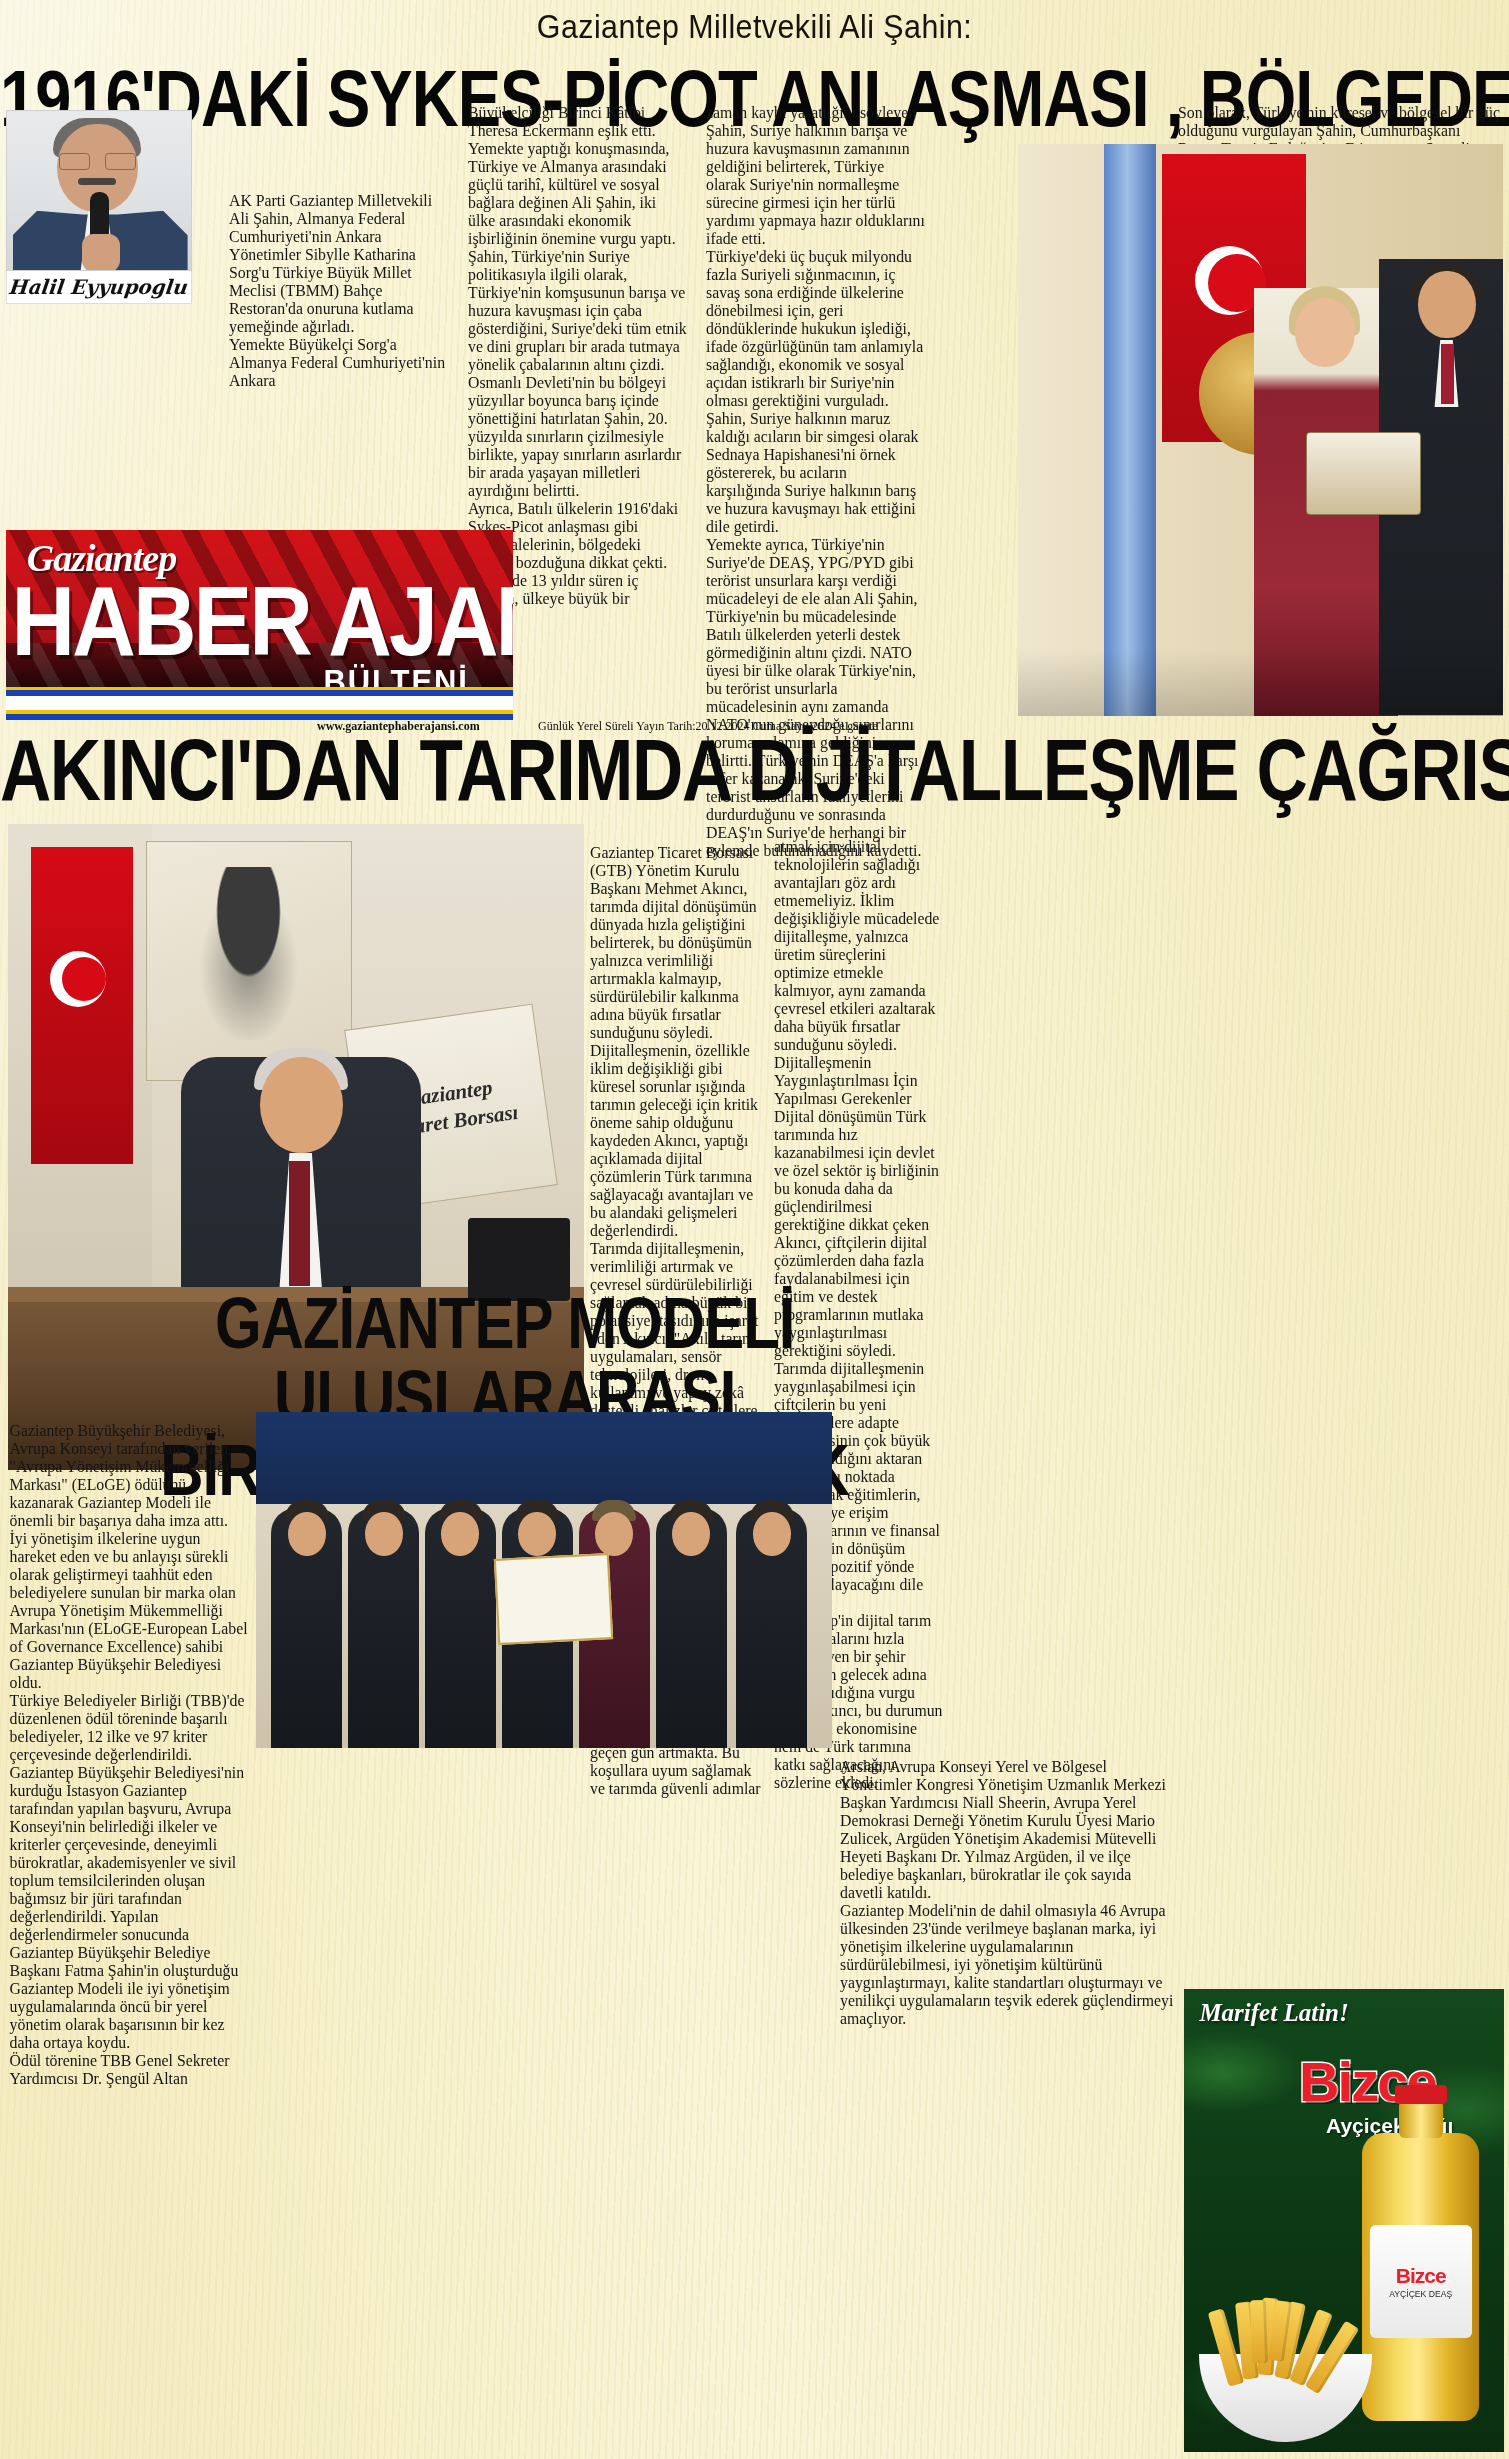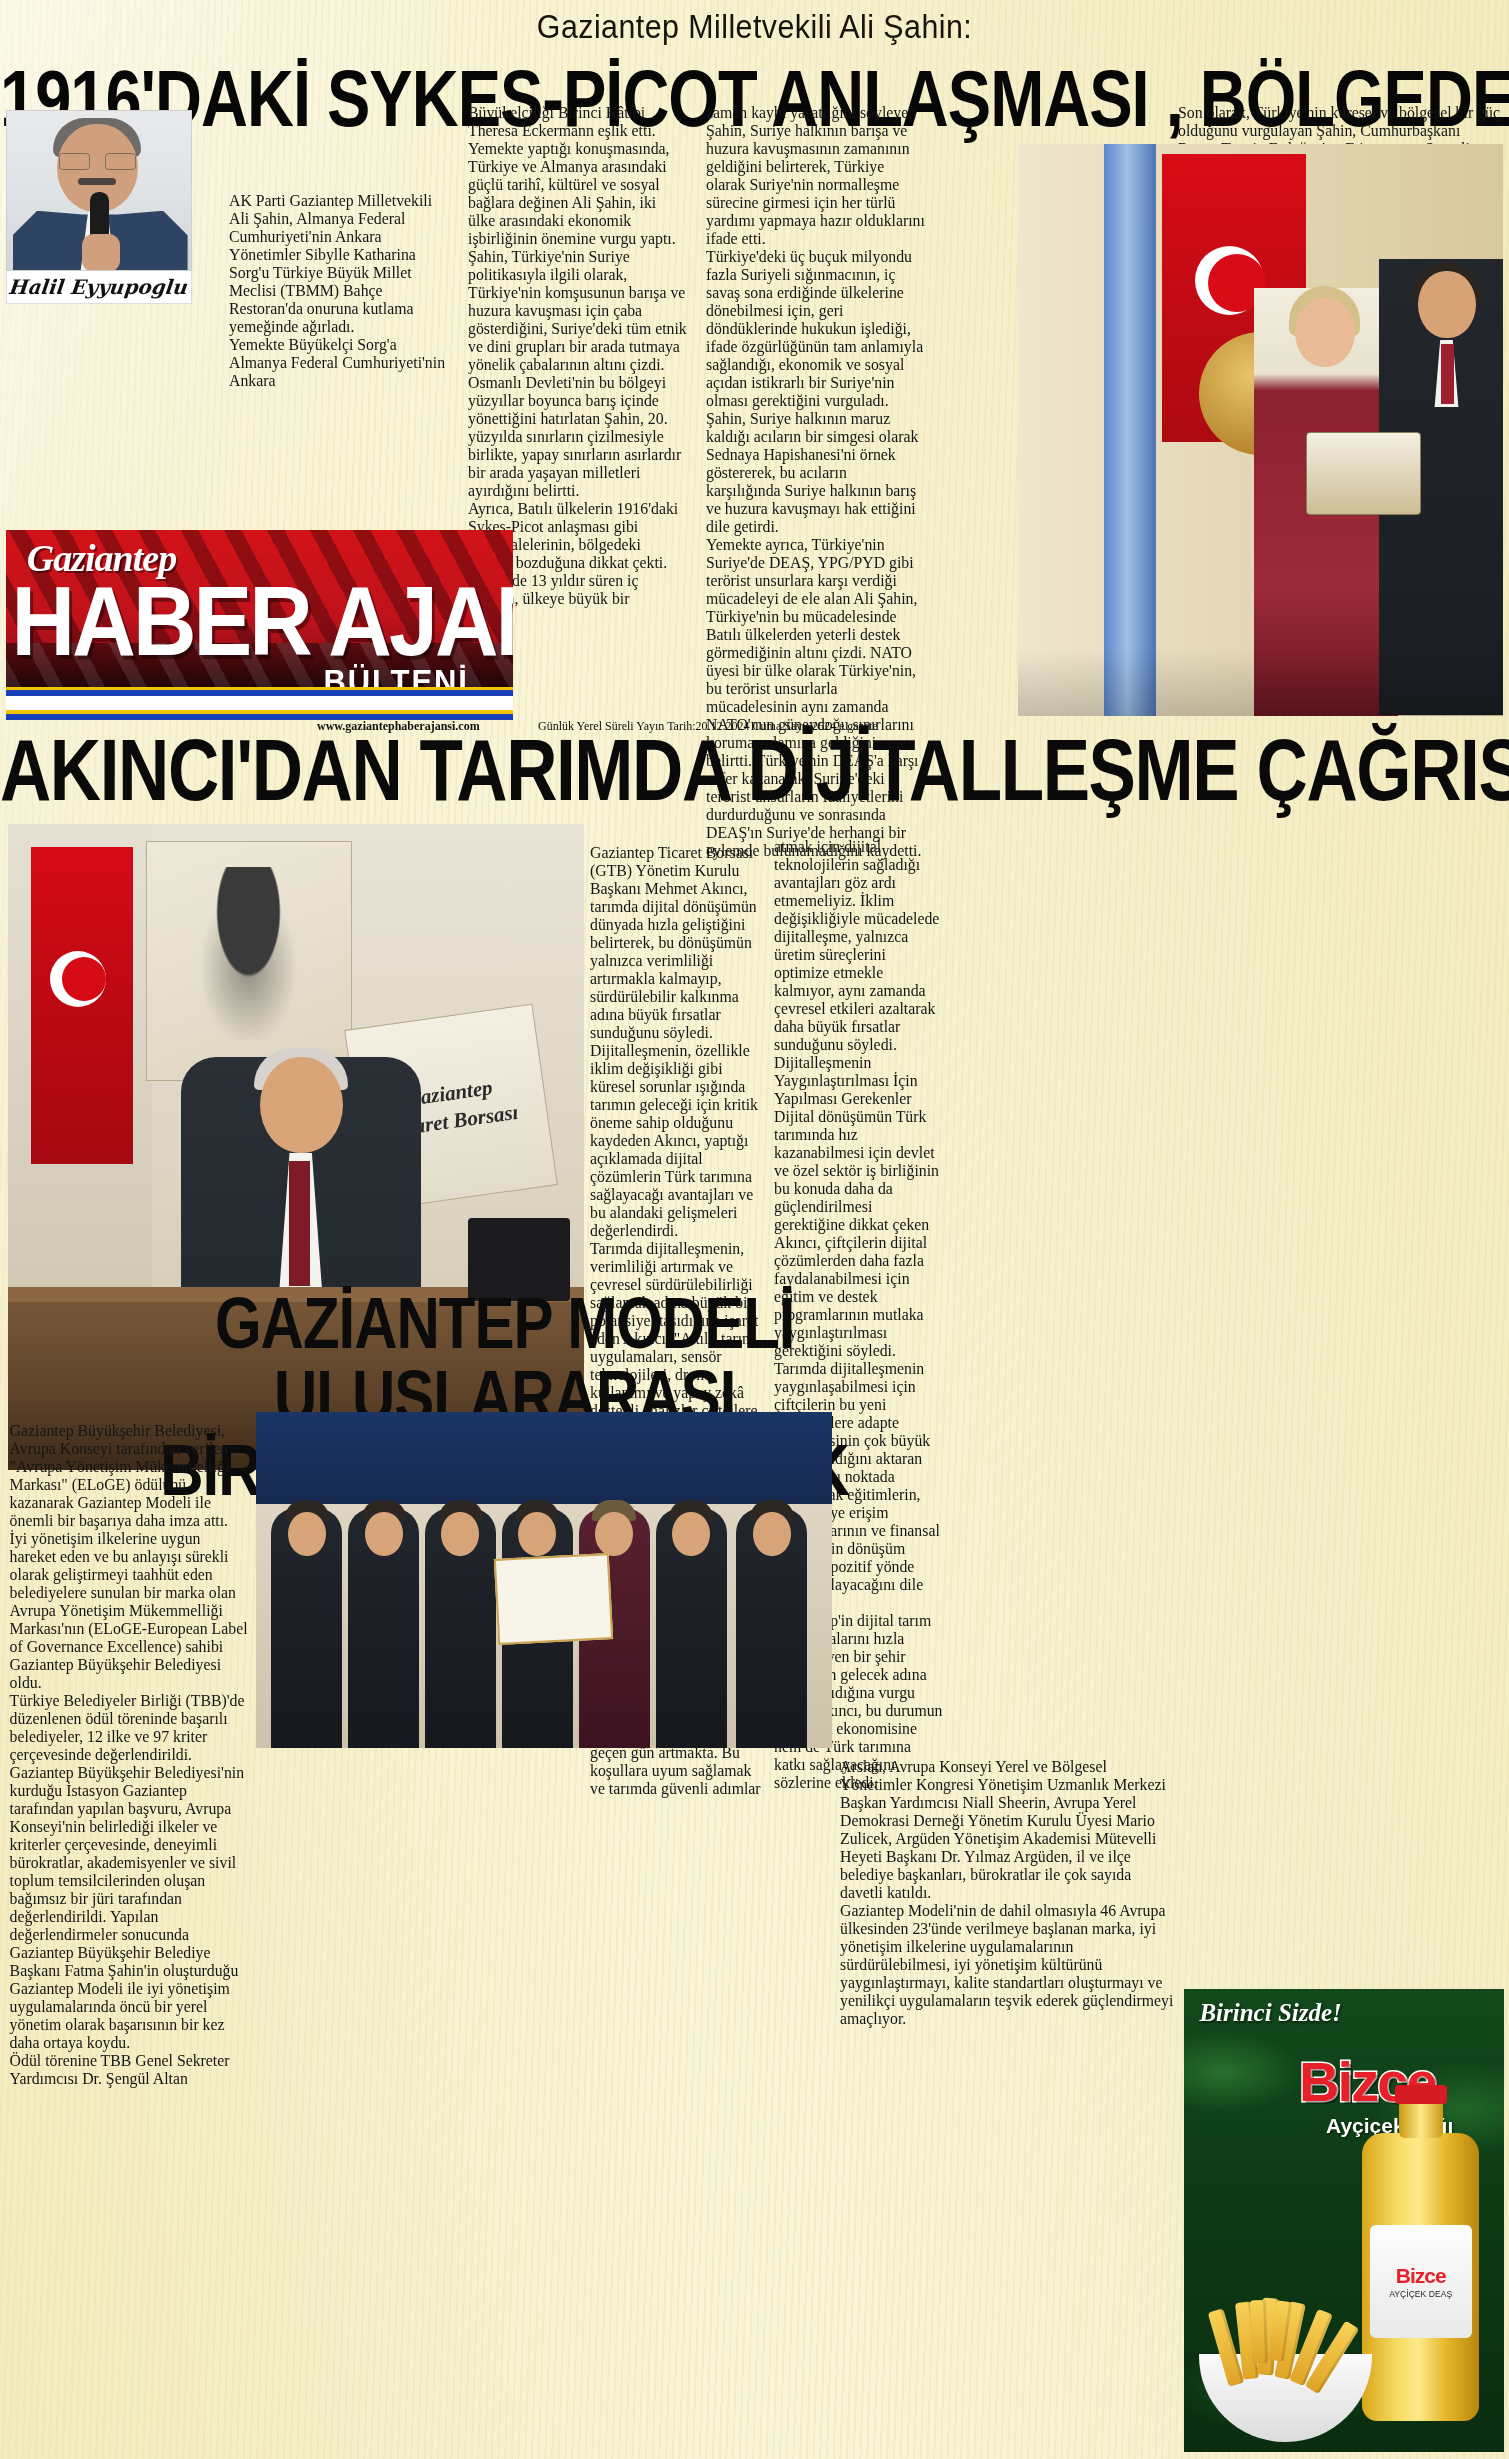--- a/index.html
+++ b/index.html
@@ -425,21 +425,21 @@
 Gaziantep Modeli'nin de dahil olmasıyla 46 Avrupa ülkesinden 23'ünde verilmeye başlanan marka, iyi yönetişim ilkelerine uygulamalarının sürdürülebilmesi, iyi yönetişim kültürünü yaygınlaştırmayı, kalite standartları oluşturmayı ve yenilikçi uygulamaların teşvik ederek güçlendirmeyi amaçlıyor.</div>
 
   <div class="body-txt" style="position:absolute; left:256px; top:1760px; width:576px; white-space:pre-line; column-count:2; column-gap:21px;"></div>
 
   <div class="body-txt" style="position:absolute; left:1184px; top:838px; width:154px; white-space:pre-line;"></div>
   <div class="body-txt" style="position:absolute; left:1345px; top:838px; width:157px; white-space:pre-line;"></div>
 
   <div class="ad">
     <div class="ad-bg"></div>
     <div class="ad-leaves"></div>
-    <div class="ad-marifet">Birinci Sizde!</div>
+    <div class="ad-marifet">Marifet Latin!</div>
     <div class="ad-logo">Bizce</div>
     <div class="ad-sub">Ayçiçek Yağı</div>
     <div class="ad-bottle">
       <div class="ad-label">
         <span class="ad-label-b">Bizce</span>
         <span class="ad-label-s">AYÇİÇEK DEAŞ</span>
       </div>
     </div>
     <div class="ad-fries">
       <div class="ad-bowl"></div>

